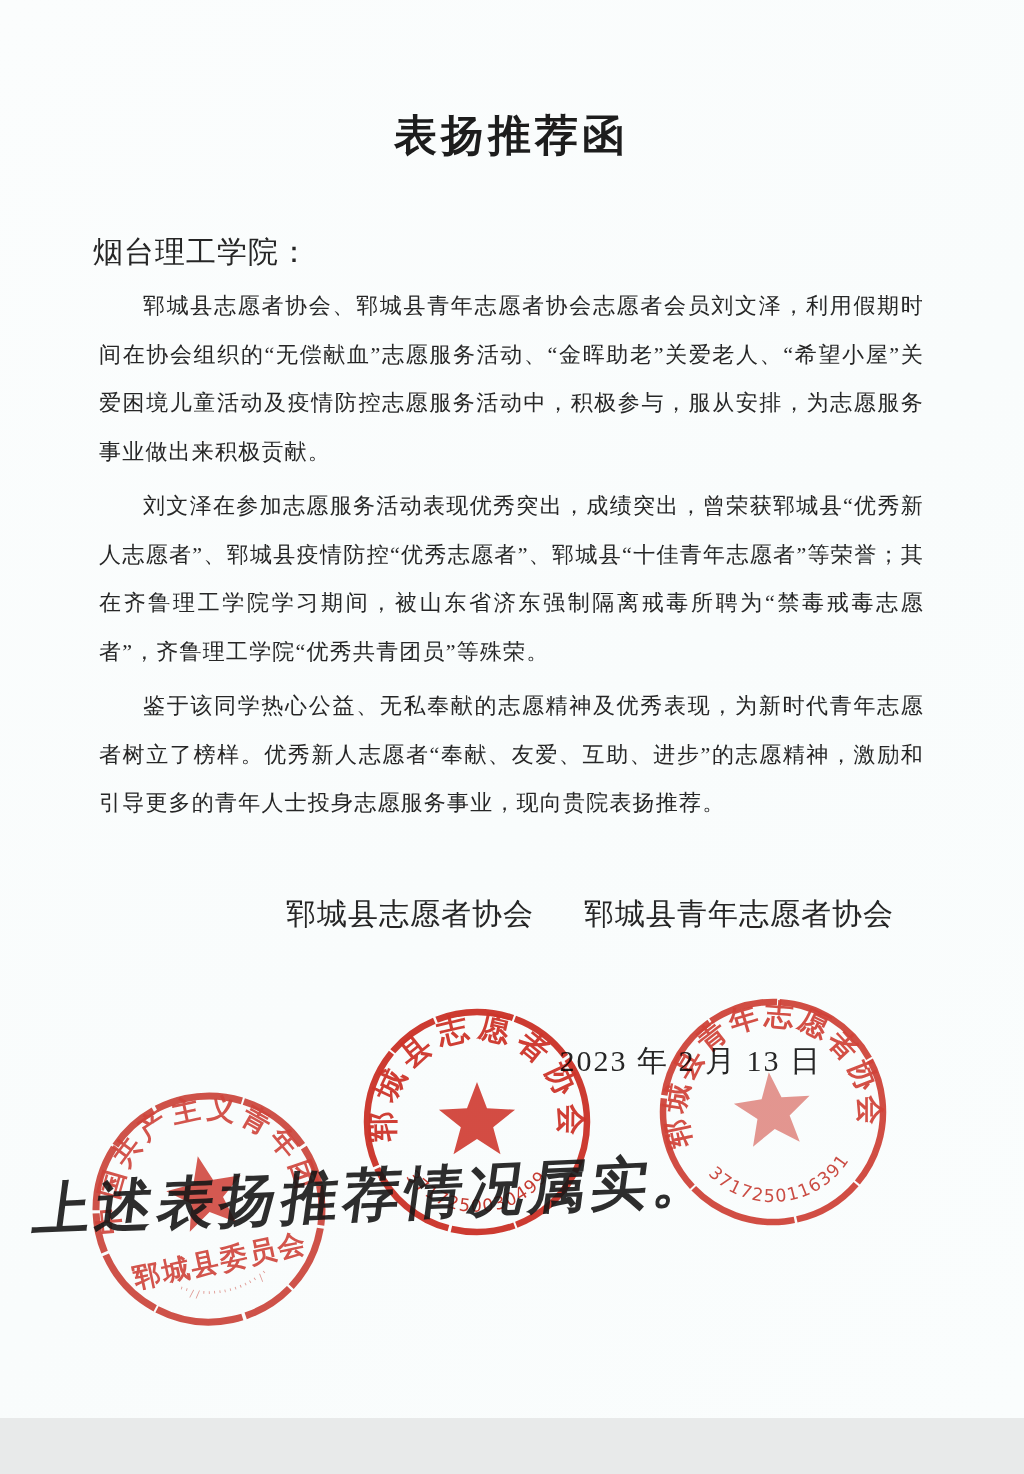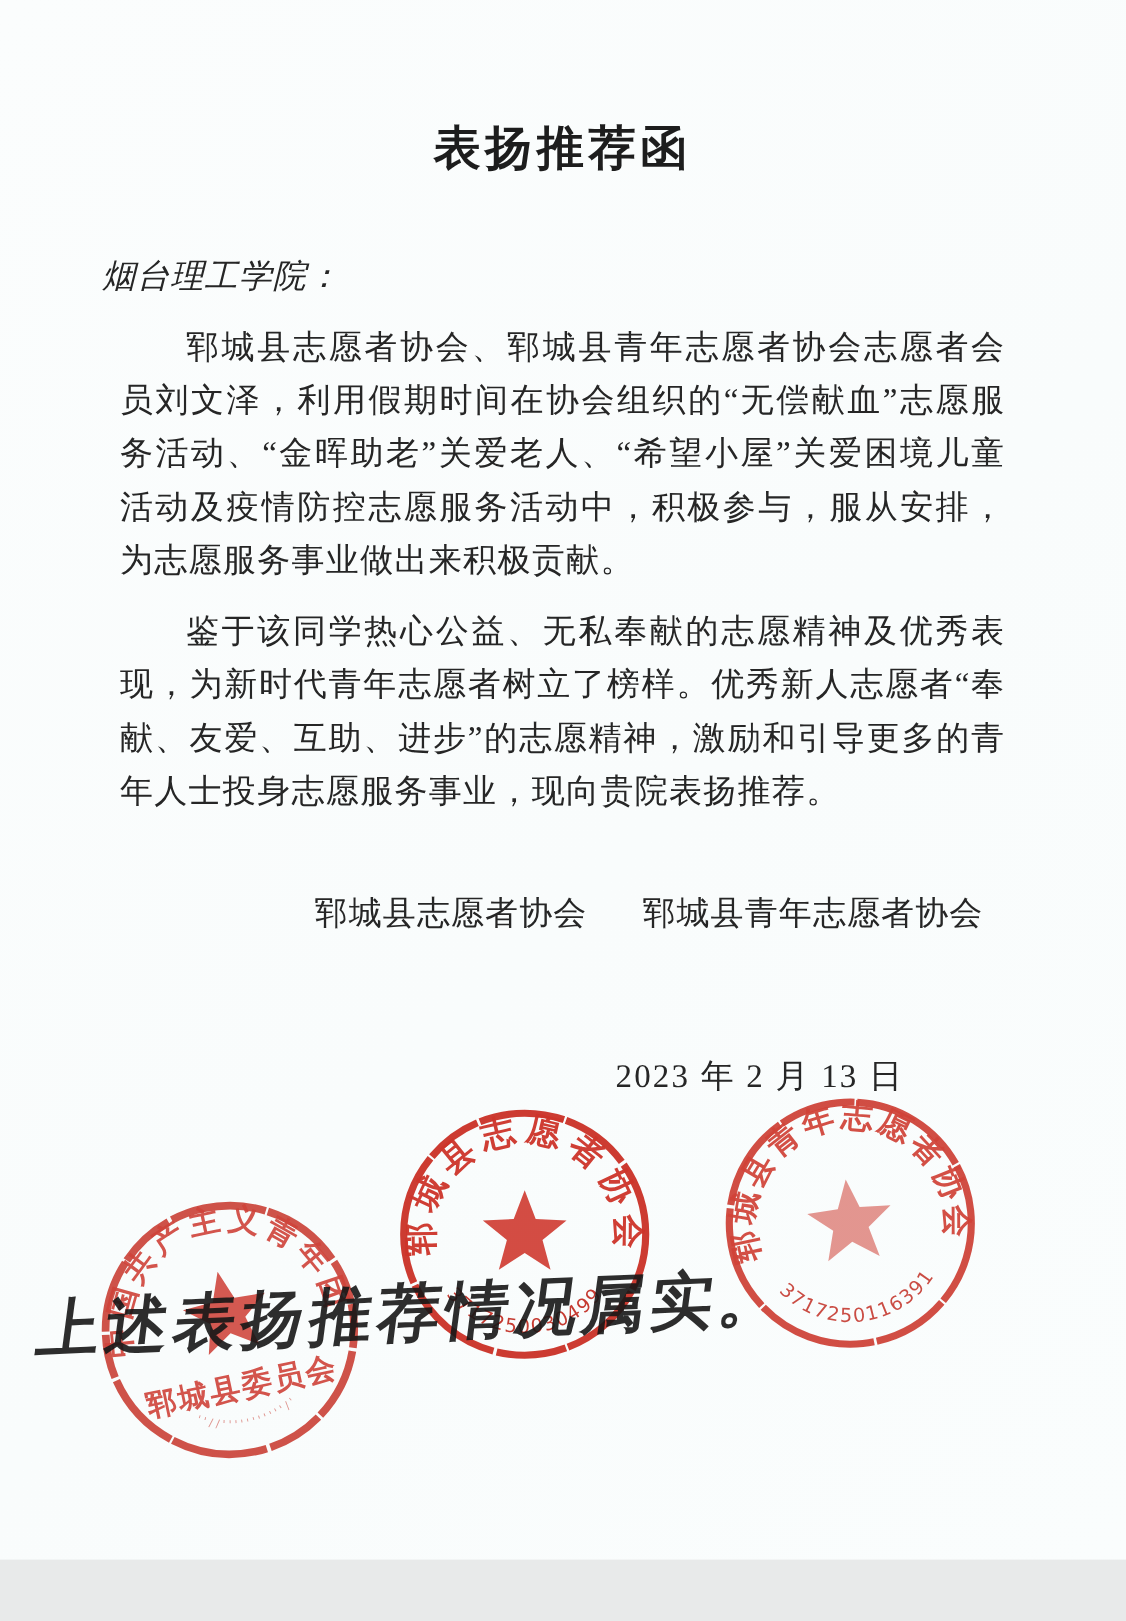--- a/index.html
+++ b/index.html
@@ -21,25 +21,24 @@
     font-weight:bold;
     letter-spacing:4px;
     line-height:1.2;
     color:#1d1d1d;
   }
   .salutation{
     margin-top:66px;
     font-size:30px;
     line-height:48.5px;
     letter-spacing:1px;
-    font-style:italic;
   }
   .body-para{
-    margin:16px;
-    font-size:30px;
+    margin:6px;
+    font-size:22px;
     line-height:48.5px;
     text-align:justify;
     text-justify:inter-ideograph;
     text-indent:2em;
     letter-spacing:1.2px;
     word-break:break-all;
   }
   .signature-row{
     margin-top:64px;
     display:flex;
@@ -85,20 +84,21 @@
 </head>
 <body>
 
 <div class="page">
 
   <h1 class="doc-title">表扬推荐函</h1>
 
   <div class="salutation">烟台理工学院：</div>
 
   <p class="body-para">郓城县志愿者协会、郓城县青年志愿者协会志愿者会员刘文泽，利用假期时间在协会组织的“无偿献血”志愿服务活动、“金晖助老”关爱老人、“希望小屋”关爱困境儿童活动及疫情防控志愿服务活动中，积极参与，服从安排，为志愿服务事业做出来积极贡献。</p>
+  <p class="body-para">刘文泽在参加志愿服务活动表现优秀突出，成绩突出，曾荣获郓城县“优秀新人志愿者”、郓城县疫情防控“优秀志愿者”、郓城县“十佳青年志愿者”等荣誉；其在齐鲁理工学院学习期间，被山东省济东强制隔离戒毒所聘为“禁毒戒毒志愿者”，齐鲁理工学院“优秀共青团员”等殊荣。</p>
   <p class="body-para">鉴于该同学热心公益、无私奉献的志愿精神及优秀表现，为新时代青年志愿者树立了榜样。优秀新人志愿者“奉献、友爱、互助、进步”的志愿精神，激励和引导更多的青年人士投身志愿服务事业，现向贵院表扬推荐。</p>
 
   <div class="signature-row">
     <span>郓城县志愿者协会</span>
     <span>郓城县青年志愿者协会</span>
   </div>
 
   <div class="date-row">2023 年 2 月 13 日</div>
 
   <svg class="seal seal-a" width="246" height="246" viewBox="-123 -123 246 246">

